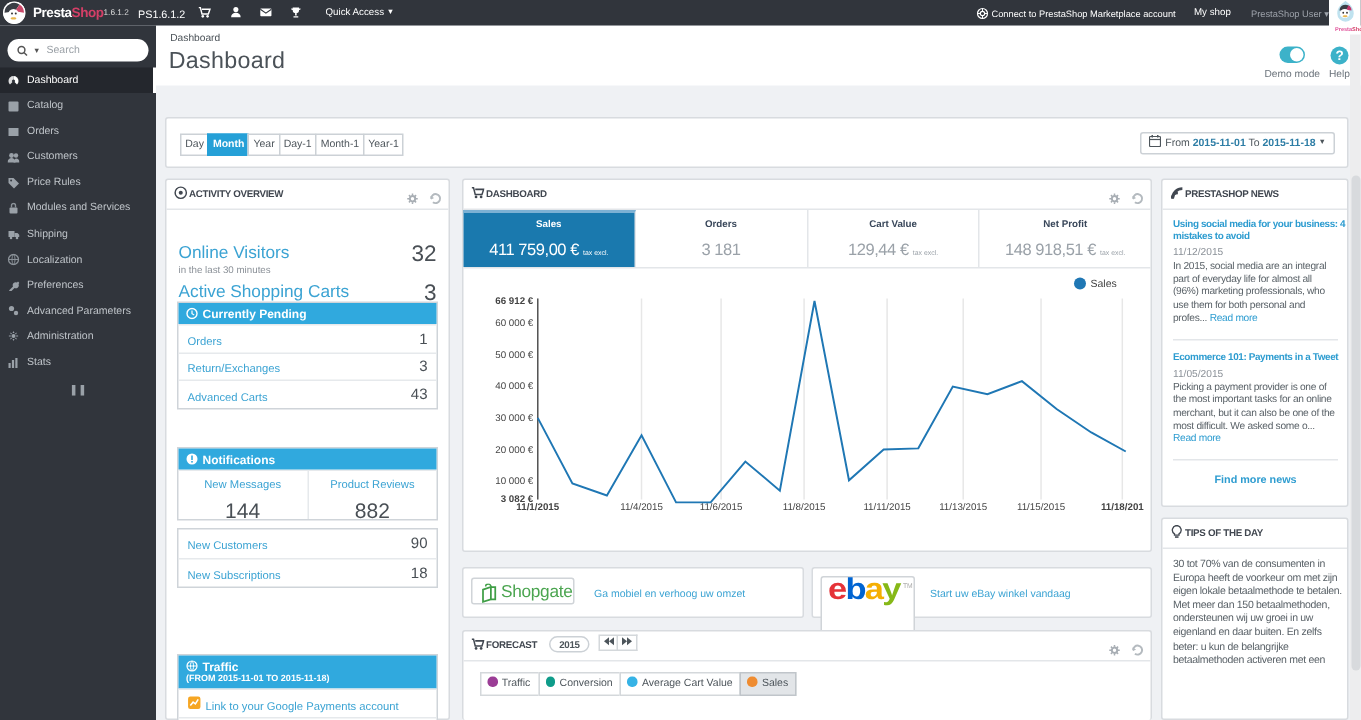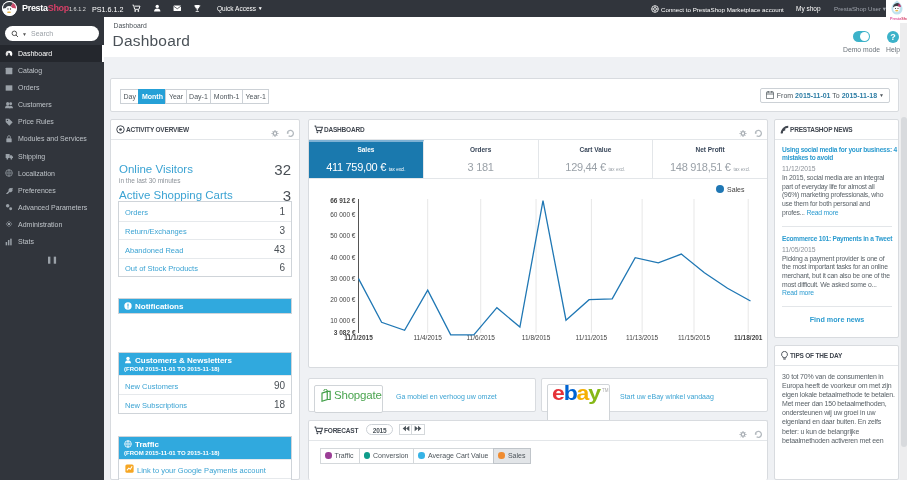--- a/index.html
+++ b/index.html
@@ -263,49 +263,55 @@
       <span class="t">Online Visitors</span>
       <span class="s">in the last 30 minutes</span>
       <span class="n">32</span>
     </div>
   <div class="bigline" style="top:51px">
       <span class="t">Active Shopping Carts</span>
       <span class="s">in the last 30 minutes</span>
       <span class="n">3</span>
     </div>
   <div class="bluebox" style="top:81px">
+    <div class="bh"><svg class="bico" width="8" height="8" viewBox="0 0 12 12">
+          <circle cx="6" cy="6" r="5" fill="none" stroke="#fff" stroke-width="1.4"></circle>
+          <path d="M6 3v3.2l2.2 1.3" stroke="#fff" stroke-width="1.2" fill="none"></path>
+        </svg>Currently Pending</div>
     <div class="brow">
         <span class="l">Orders</span>
         <span class="r">1</span>
       </div>
     <div class="brow">
         <span class="l">Return/Exchanges</span>
         <span class="r">3</span>
       </div>
     <div class="brow">
-        <span class="l">Abandoned Read</span>
+        <span class="l">Advanced Carts</span>
         <span class="r">43</span>
-      </div>
-    <div class="brow">
-        <span class="l">Out of Stock Products</span>
-        <span class="r">6</span>
       </div>
   </div>
   <div class="bluebox" style="top:178px">
     <div class="bh"><svg class="bico" width="8" height="8" viewBox="0 0 12 12">
           <circle cx="6" cy="6" r="5.5" fill="#fff"></circle>
           <rect x="5.2" y="2.5" width="1.6" height="4.5" fill="#30a9de"></rect>
           <rect x="5.2" y="8" width="1.6" height="1.6" fill="#30a9de"></rect>
         </svg>Notifications</div>
+    <div id="notifcols">
+      <div class="c">
+          <div class="cl">New Messages</div>
+          <div class="cv">144</div>
+        </div>
+      <div class="c">
+          <div class="cl">Product Reviews</div>
+          <div class="cv">882</div>
+        </div>
+    </div>
   </div>
   <div class="bluebox" style="top:232px">
-    <div class="bh"><svg class="bico" width="8" height="8" viewBox="0 0 12 12">
-          <circle cx="6" cy="3.8" r="2.6" fill="#fff"></circle>
-          <path d="M1.5 11c0-3 2-4.6 4.5-4.6s4.5 1.6 4.5 4.6z" fill="#fff"></path>
-        </svg>Customers &amp; Newsletters<span class="sub">(FROM 2015-11-01 TO 2015-11-18)</span></div>
     <div class="brow" style="height:19px">
         <span class="l">New Customers</span>
         <span class="r">90</span>
       </div>
     <div class="brow" style="height:19px">
         <span class="l">New Subscriptions</span>
         <span class="r">18</span>
       </div>
   </div>
   <div class="bluebox" style="top:316px">
@@ -379,21 +385,21 @@
         <text x="333.138" y="170" font-size="6.5" text-anchor="middle" fill="#444" font-family="Liberation Sans">11/13/2015</text>
         <text x="385.023" y="170" font-size="6.5" text-anchor="middle" fill="#444" font-family="Liberation Sans">11/15/2015</text>
         <text x="439.21399999999994" y="170" font-size="6.5" text-anchor="middle" fill="#444" font-weight="bold" font-family="Liberation Sans">11/18/201</text>
         <polyline points="49.5,108.6 72.6,152.3 95.6,160.3 118.7,120.2 141.7,164.9 164.8,164.9 187.9,137.7 210.9,157.1 234.0,30.7 257.0,150.2 280.1,129.7 303.2,128.9 326.2,87.7 349.3,92.8 372.3,84.1 395.4,102.7 418.5,118.3 441.5,131.0 " fill="none" stroke="#1f77b4" stroke-width="1.3"></polyline>
         <circle cx="411" cy="19" r="4" fill="#1f77b4"></circle>
         <text x="418" y="21.5" font-size="7" fill="#444" font-family="Liberation Sans">Sales</text>
       </svg></div>
 </div>
 
 <div class="modbox" id="mod1">
-  <div class="logobox" style="width:69px;left:5px;top:6px;height:28px;">
+  <div class="logobox" style="width:69px;left:5px;top:6px;height:18px;">
     <svg style="position:absolute;left:4px;top:2.5px" width="13" height="14" viewBox="0 0 22 24">
         <path d="M5 7l9-3v14l-9 3z" fill="none" stroke="#3f9e46" stroke-width="2"></path>
         <path d="M14 4h5v14h-5" fill="none" stroke="#3f9e46" stroke-width="2"></path>
         <path d="M8 3.5a3 3 0 0 1 6 0" fill="none" stroke="#3f9e46" stroke-width="1.6"></path>
       </svg>
     <span style="position:absolute;left:19px;top:2.5px;font-size:11.5px;color:#4ba550;letter-spacing:-0.2px;">Shopgate</span>
   </div>
   <div class="modlink" style="left:87px;">Ga mobiel en verhoog uw omzet</div>
 </div>
 <div class="modbox" id="mod2">

